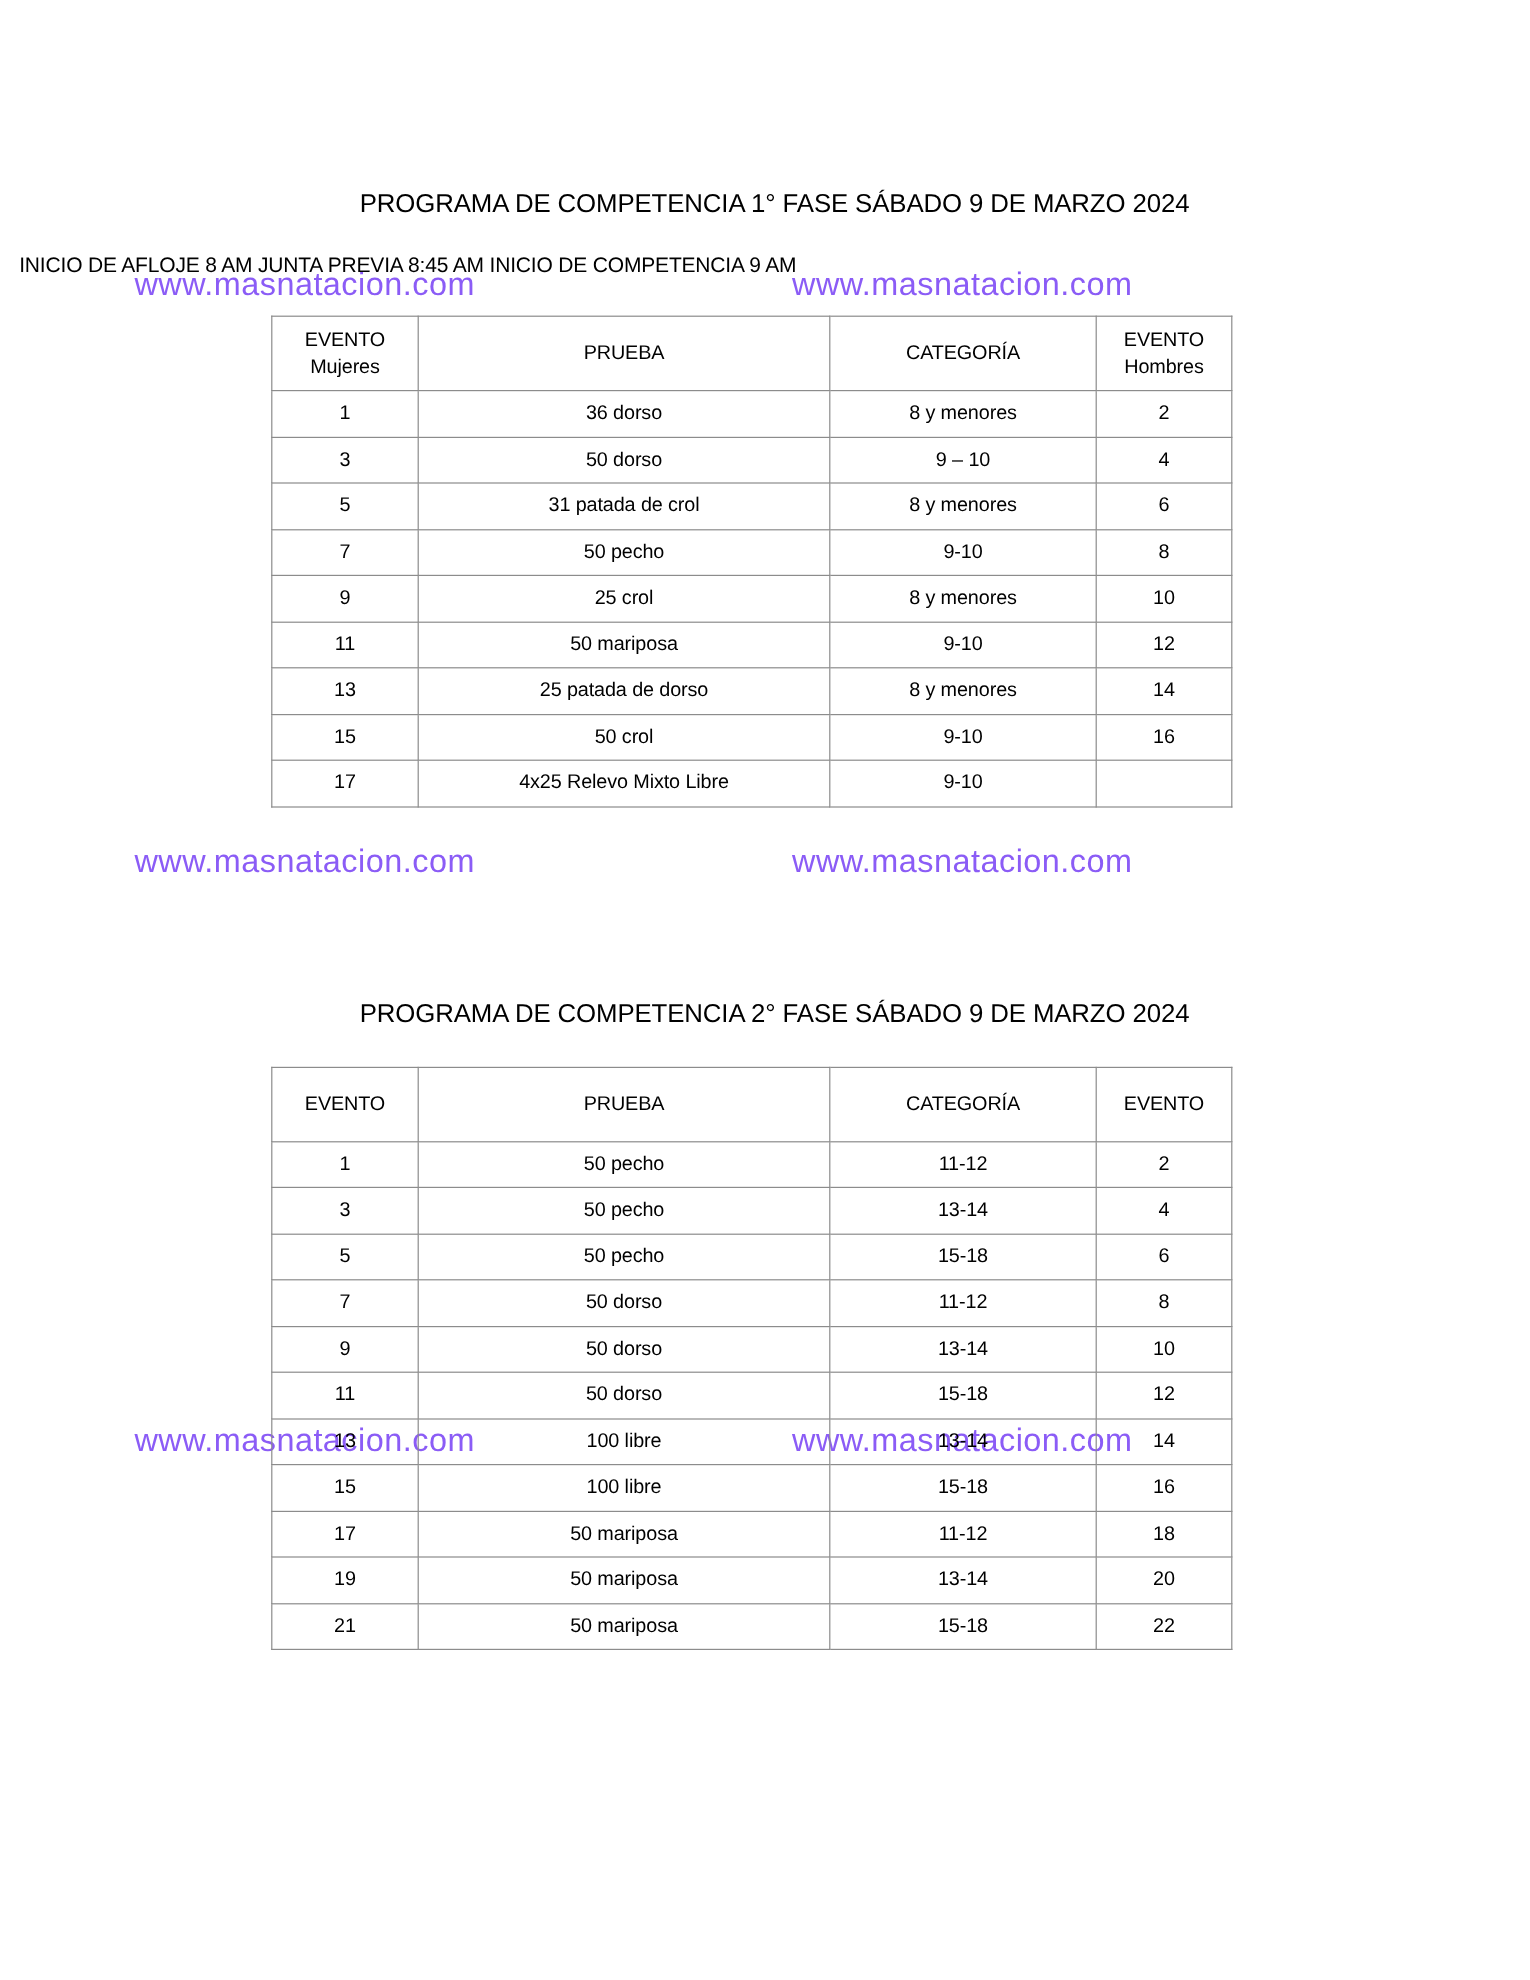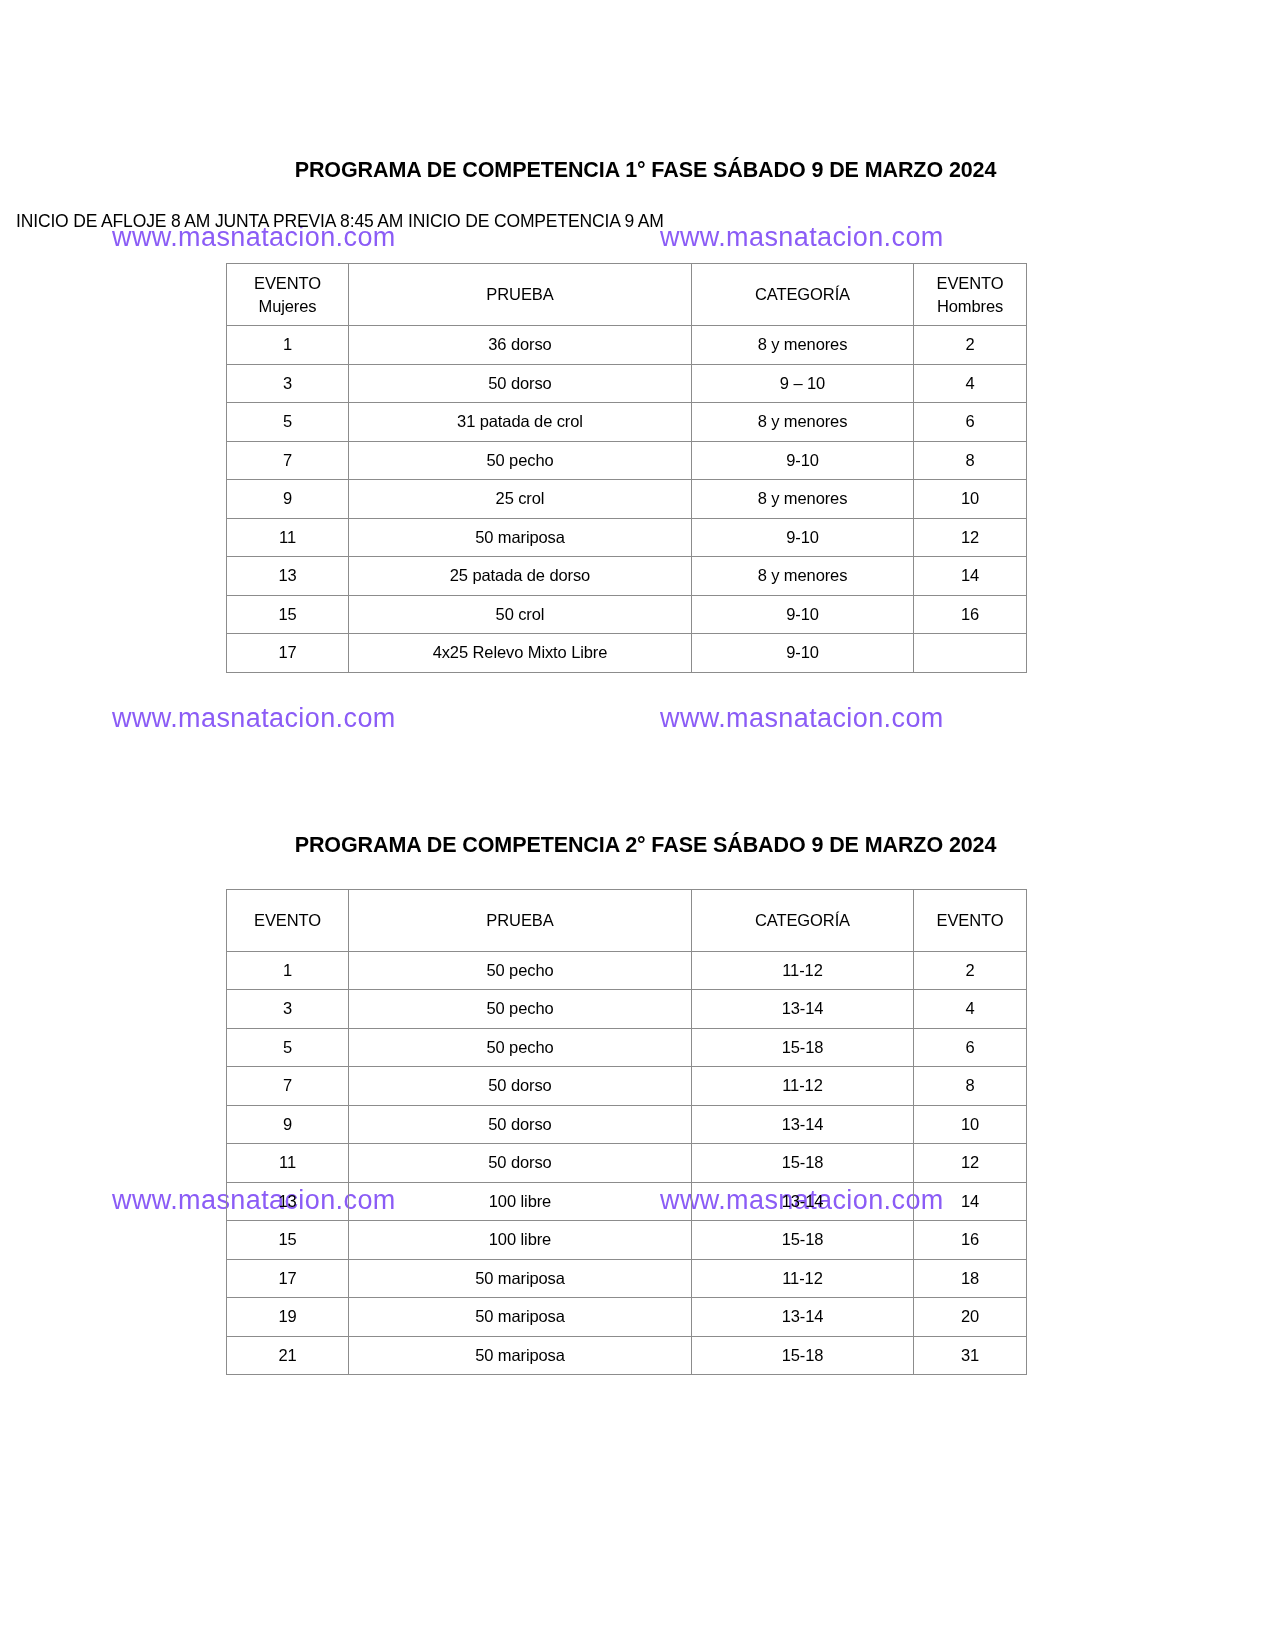--- a/index.html
+++ b/index.html
@@ -46,21 +46,21 @@
     z-index: 1;
     padding: 0;
   }
 
   .section { position: relative; }
   .section-1 { padding-top: 158px; }
   .section-2 { padding-top: 160px; }
 
   .doc-title {
     font-size: 21.5px;
-    font-weight: bold;
+    font-weight: normal;
     text-align: center;
     letter-spacing: -0.1px;
     margin: 0 0 0 0;
     padding-left: 16px;
   }
   .doc-subtitle {
     font-size: 17.5px;
     font-weight: normal;
     text-align: left;
     margin: 0;
@@ -274,19 +274,19 @@
           <tr>
             <td>19</td>
             <td>50 mariposa</td>
             <td>13-14</td>
             <td>20</td>
           </tr>
           <tr>
             <td>21</td>
             <td>50 mariposa</td>
             <td>15-18</td>
-            <td>31</td>
+            <td>22</td>
           </tr>
         </tbody>
     </table>
   </div>
 
 </div>
 
 </body></html>

